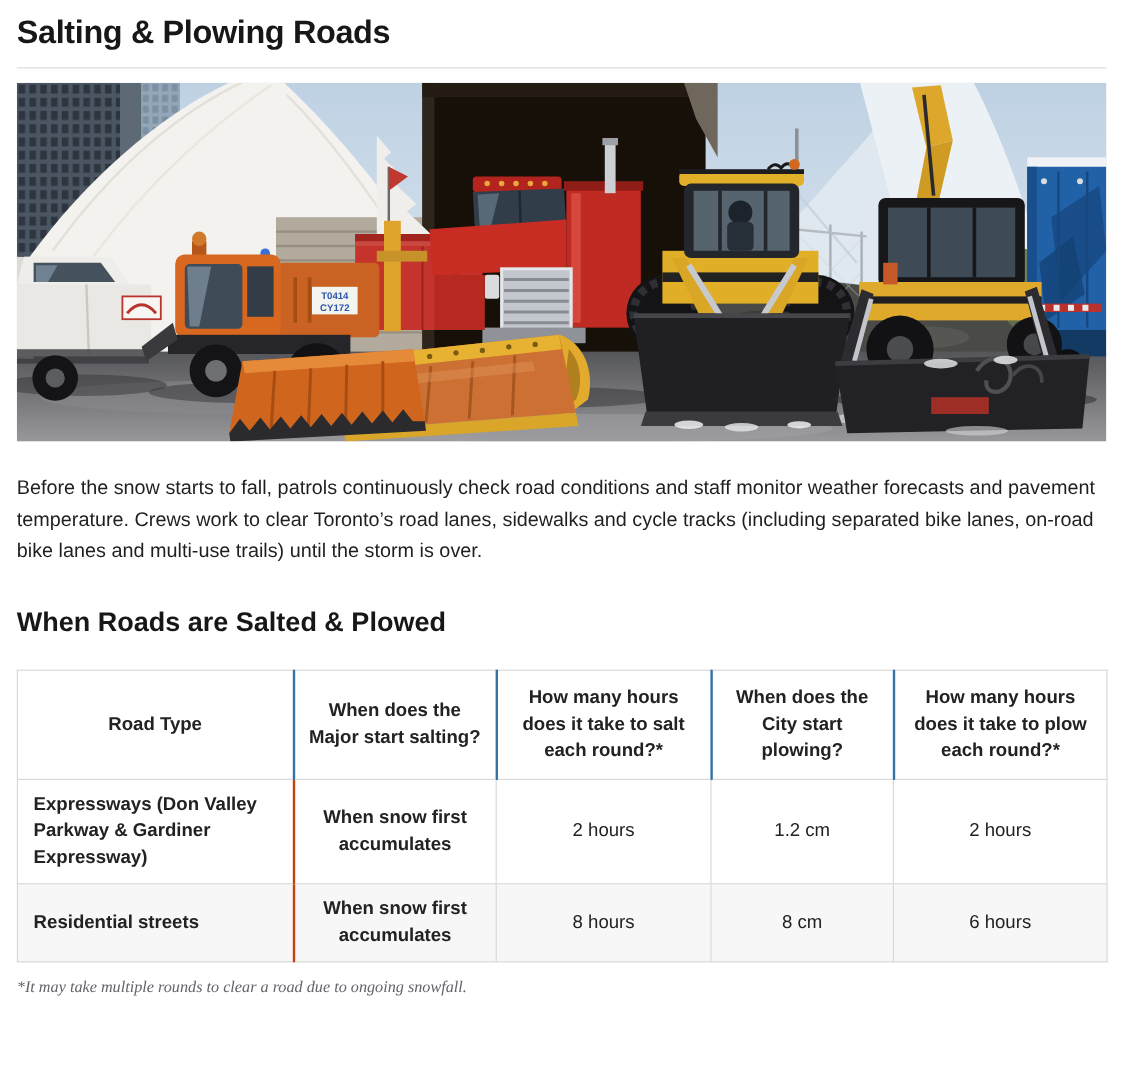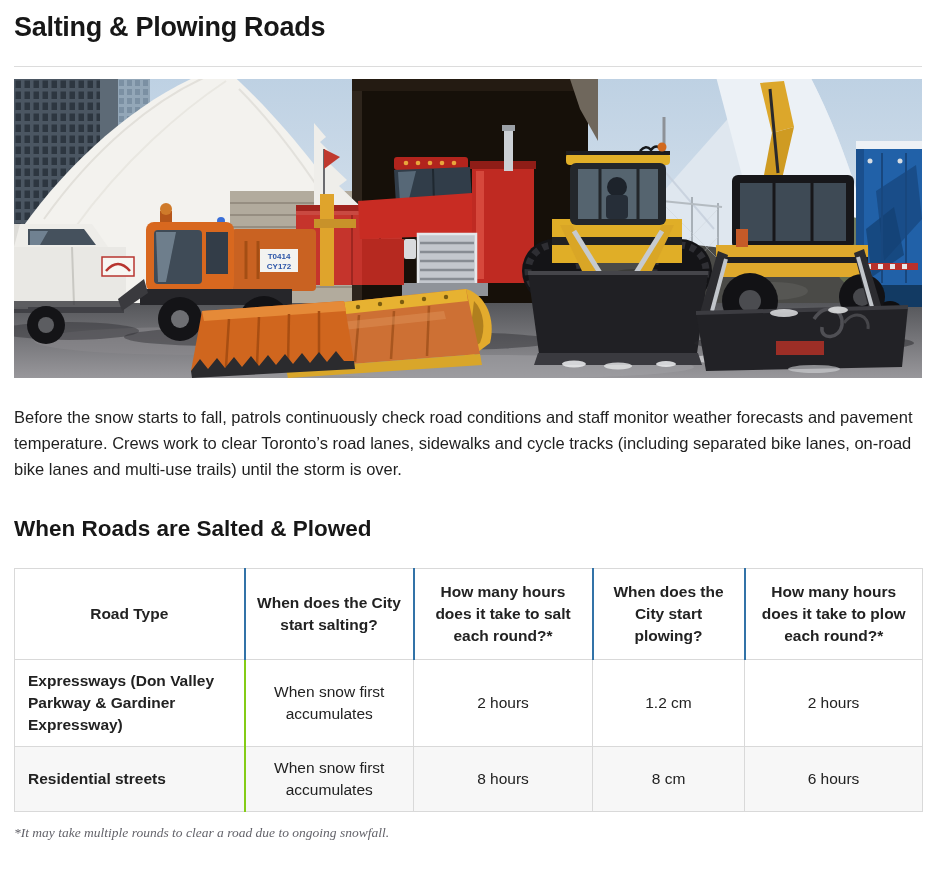--- a/index.html
+++ b/index.html
@@ -1,21 +1,21 @@
 <!DOCTYPE html>
 <html><head>
 <meta charset="utf-8">
 <style>
   html,body { margin:0; padding:0; background:#ffffff; }
   body { width:936px; font-family:"Liberation Sans", sans-serif; color:#222; }
   .page { width:936px; box-sizing:border-box; padding:8px 14px 16px 14px; }
 
   .page-title {
     font-size:27px; font-weight:700; color:#171717; letter-spacing:-0.3px;
-    margin:4px 0 0 0; padding-bottom:23px; border-bottom:1px solid #dcdcdc;
+    margin:4px 0 0 0; padding-bottom:13px; border-bottom:1px solid #dcdcdc;
   }
 
   .hero { margin-top:12px; width:908px; height:299px; overflow:hidden; background:#e5e5e5; }
   .hero svg { display:block; }
 
   .intro {
     font-size:16.5px; line-height:26px; color:#1f1f1f; margin:26px 0 12px 0;
   }
 
   .section-heading {
@@ -31,21 +31,21 @@
     word-wrap:break-word;
   }
   table.roads thead th {
     background:#ffffff; font-weight:700; text-align:center; padding:12px 8px;
   }
   table.roads thead th + th { border-left:2px solid #3273a8; }
   table.roads tbody td { text-align:center; padding:10px 8px; background:transparent; }
   table.roads tbody td:first-child {
     text-align:left; font-weight:700; padding-left:13px; padding-right:0;
   }
-  table.roads tbody td:nth-child(2) { border-left:2px solid #84cc16; }
+  table.roads tbody td:nth-child(2) { border-left:2px solid #c2410c;font-weight:bold; }
   table.roads tbody tr:nth-child(even) { background:#f7f7f7; }
 
   .footnote {
     font-style:italic; color:#63636a; font-size:13.5px; margin-top:13px;font-family:Liberation Serif, serif;
   }
 </style>
 </head>
 <body>
 
 <div class="page">
@@ -350,21 +350,21 @@
     <colgroup>
       <col style="width:230px">
         <col style="width:169px">
         <col style="width:179px">
         <col style="width:152px">
         <col style="width:178px">
     </colgroup>
     <thead>
       <tr>
         <th>Road Type</th>
-        <th>When does the City start salting?</th>
+        <th>When does the Major start salting?</th>
         <th>How many hours does it take to salt each round?*</th>
         <th>When does the City start plowing?</th>
         <th>How many hours does it take to plow each round?*</th>
       </tr>
     </thead>
     <tbody>
       <tr>
         <td>Expressways (Don Valley Parkway &amp; Gardiner Expressway)</td>
         <td>When snow first accumulates</td>
         <td>2 hours</td>

